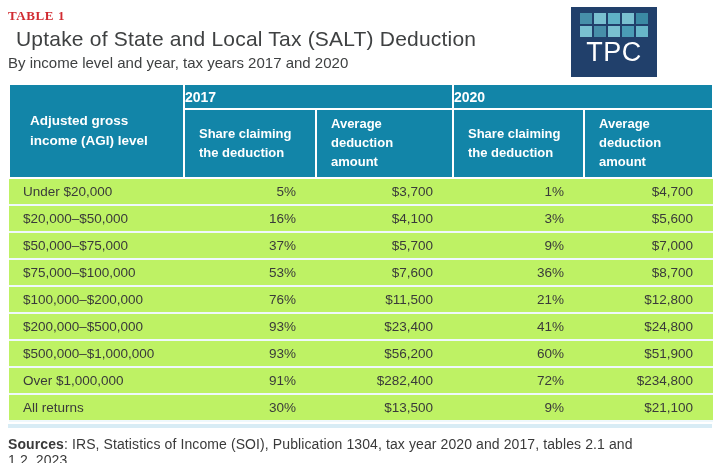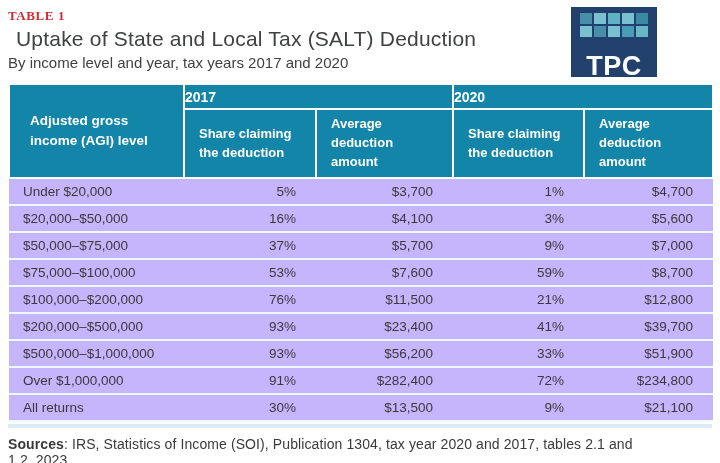--- a/index.html
+++ b/index.html
@@ -43,25 +43,25 @@
   }
   .logo-squares {
     margin-top: 6px;
     display: grid;
     grid-template-columns: repeat(5, 12px);
     grid-auto-rows: 11px;
     gap: 2px;
   }
   .logo-text {
     color: #ffffff;
-    font-weight: bold;
+    font-weight: normal;
     font-size: 27px;
     line-height: 1;
     letter-spacing: 0.5px;
-    margin-top: 16px;
+    margin-top: 2px;
   }
 
   
   table {
     border-collapse: collapse;
     table-layout: fixed;
     width: 704px;
     margin: 12px 8px 0 8px;
   }
   thead th {
@@ -70,21 +70,21 @@
     font-weight: bold;
     border: 2px solid #ffffff;
     text-align: left;
     vertical-align: middle;
   }
   th.group-th { font-size: 14px; height: 23px; padding: 0; }
   th.sub-th   { font-size: 13px; height: 67px; padding: 0 14px; line-height: 1.45; }
   th.agi-th   { font-size: 13.5px; padding: 0 20px; line-height: 1.45; }
 
   tbody td {
-    background: #c4b5fd;
+    background: #bef264;
     color: #3a3a3a;
     font-size: 13.5px;
     height: 25px;
     padding: 0;
     border-bottom: 2px solid #eff8fc;
     vertical-align: middle;
   }
   tbody td.agi { text-align: left; padding-left: 14px; }
   tbody td.num { text-align: right; padding-right: 20px; }
 
@@ -170,42 +170,42 @@
           <td class="agi">$50,000–$75,000</td>
           <td class="num">37%</td>
           <td class="num">$5,700</td>
           <td class="num">9%</td>
           <td class="num">$7,000</td>
         </tr>
         <tr>
           <td class="agi">$75,000–$100,000</td>
           <td class="num">53%</td>
           <td class="num">$7,600</td>
-          <td class="num">59%</td>
+          <td class="num">36%</td>
           <td class="num">$8,700</td>
         </tr>
         <tr>
           <td class="agi">$100,000–$200,000</td>
           <td class="num">76%</td>
           <td class="num">$11,500</td>
           <td class="num">21%</td>
           <td class="num">$12,800</td>
         </tr>
         <tr>
           <td class="agi">$200,000–$500,000</td>
           <td class="num">93%</td>
           <td class="num">$23,400</td>
           <td class="num">41%</td>
-          <td class="num">$39,700</td>
+          <td class="num">$24,800</td>
         </tr>
         <tr>
           <td class="agi">$500,000–$1,000,000</td>
           <td class="num">93%</td>
           <td class="num">$56,200</td>
-          <td class="num">33%</td>
+          <td class="num">60%</td>
           <td class="num">$51,900</td>
         </tr>
         <tr>
           <td class="agi">Over $1,000,000</td>
           <td class="num">91%</td>
           <td class="num">$282,400</td>
           <td class="num">72%</td>
           <td class="num">$234,800</td>
         </tr>
         <tr>

